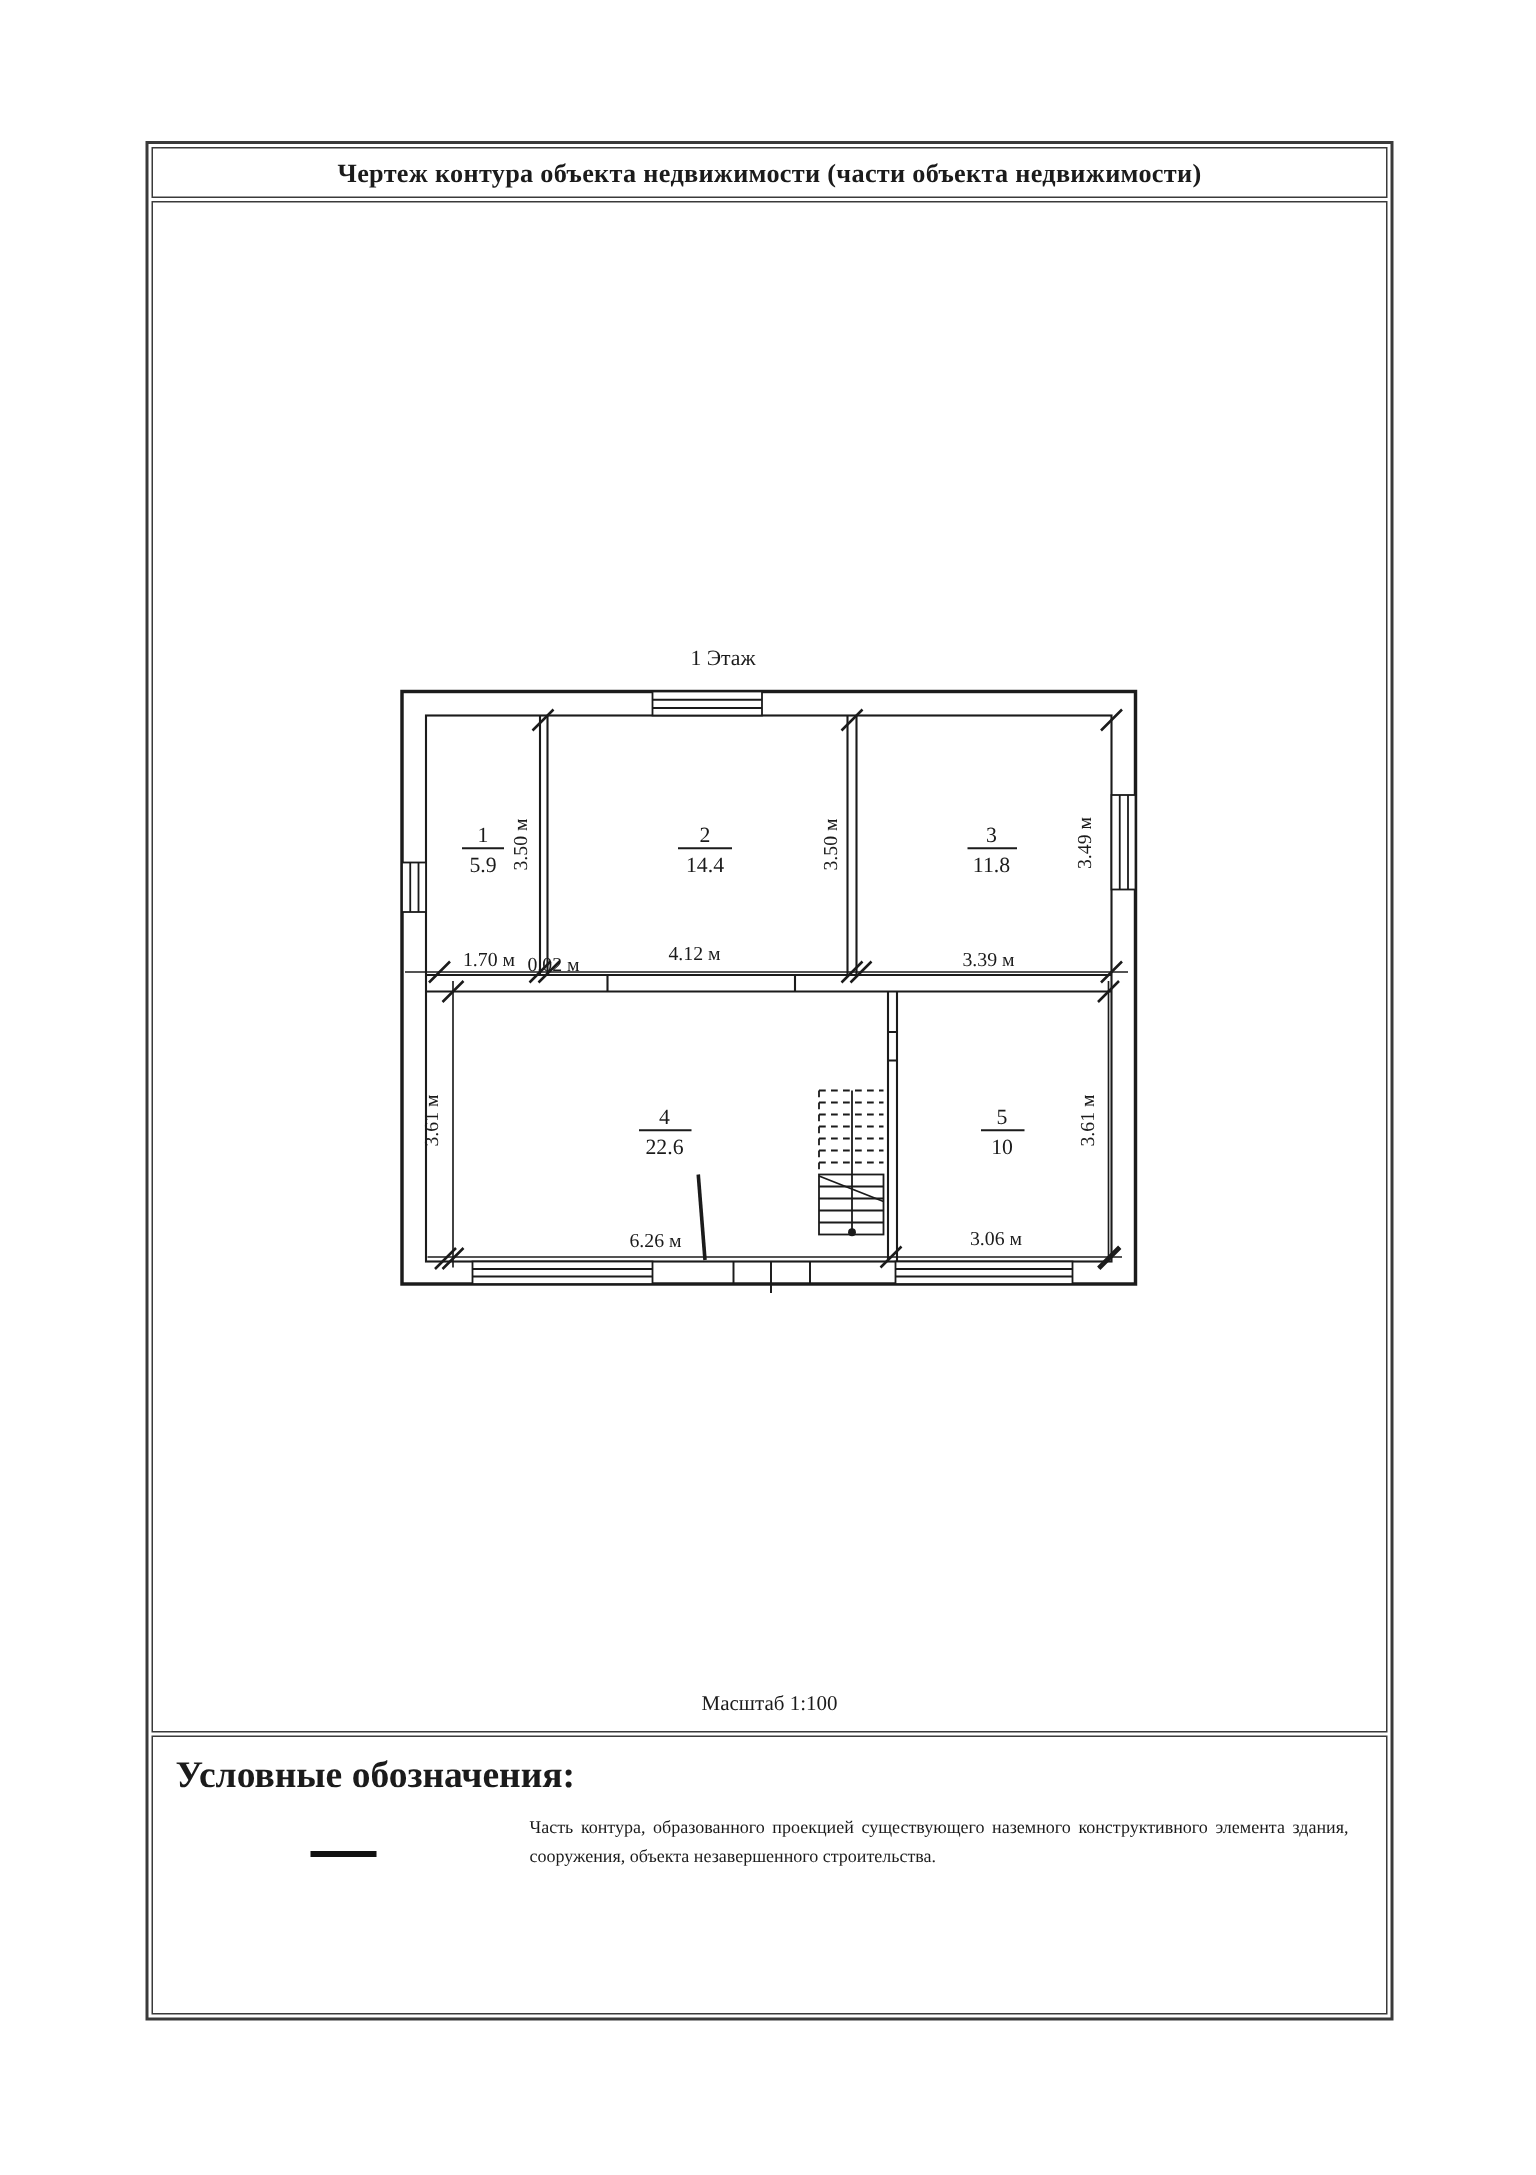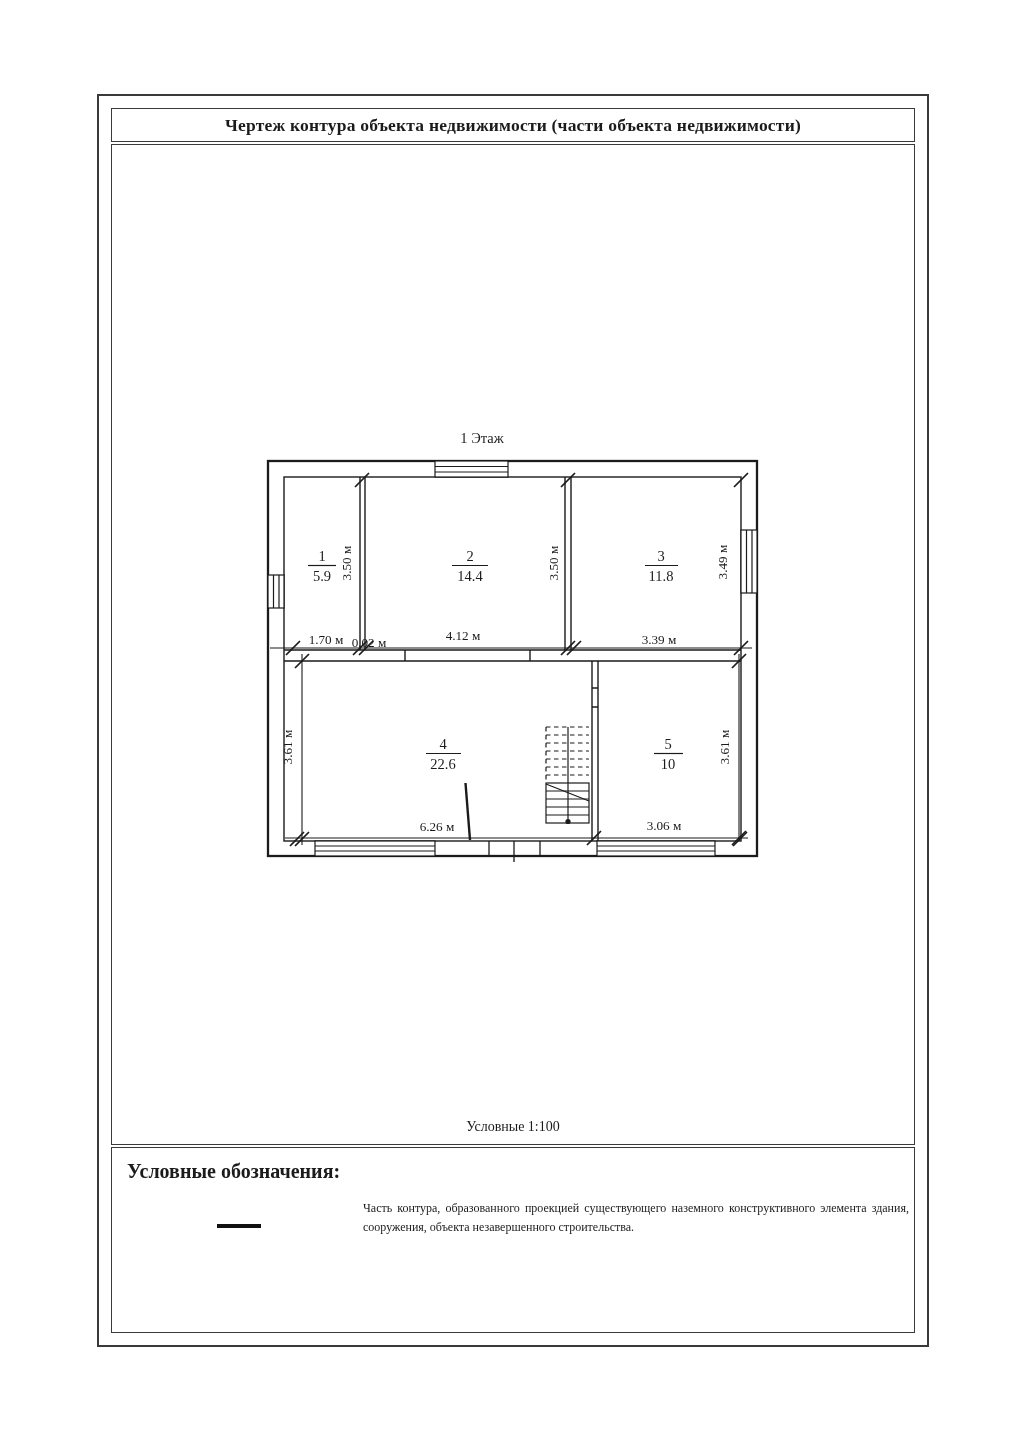--- a/index.html
+++ b/index.html
@@ -6,42 +6,42 @@
   body{
     width:1024px;height:1450px;position:relative;
     background:#ffffff;
     font-family:"Liberation Serif","DejaVu Serif",serif;
     color:#1b1b1b;
     overflow:hidden;
   }
   .page-frame{
     position:absolute;left:97px;top:94px;width:832px;height:1253px;
     box-sizing:border-box;border:2px solid #3a3a3a;background:#fff;
-    display:flex;flex-direction:column;padding:12px;
+    display:flex;flex-direction:column;padding:2px;
   }
   .title-row{
     box-sizing:border-box;border:1.5px solid #3a3a3a;
     height:34px;display:flex;align-items:center;justify-content:center;
     font-weight:bold;font-size:17.5px;letter-spacing:0.2px;
   }
   .content-row{
     box-sizing:border-box;border:1.5px solid #3a3a3a;margin-top:2px;
     flex:1;position:relative;
   }
   .scale-label{
     position:absolute;left:0;right:0;bottom:9px;
     text-align:center;font-size:14px;
   }
   .legend-row{
     box-sizing:border-box;border:1.5px solid #3a3a3a;margin-top:2px;
     height:186px;position:relative;
   }
   .legend-header{
     position:absolute;left:15px;top:12px;
-    font-weight:bold;font-size:20px;
+    font-weight:bold;font-size:25px;
   }
   .legend-symbol{
     position:absolute;left:105px;top:76px;width:44px;height:3.6px;
     background:#111;
   }
   .legend-text{
     position:absolute;left:251px;top:51px;width:546px;
     font-size:12px;line-height:1.6;
     text-align:justify;text-align-last:left;
   }
@@ -54,21 +54,21 @@
     fill:#1b1b1b;
   }
 </style>
 </head>
 <body>
 
 <div class="page-frame">
   <div class="title-row">Чертеж контура объекта недвижимости (части объекта недвижимости)</div>
 
   <div class="content-row">
-    <div class="scale-label">Условные 1:100</div>
+    <div class="scale-label">Масштаб 1:100</div>
   </div>
 
   <div class="legend-row">
     <div class="legend-header">Условные обозначения:</div>
     <div class="legend-symbol"></div>
     <div class="legend-text">Часть контура, образованного проекцией существующего наземного конструктивного элемента здания, сооружения, объекта незавершенного строительства.</div>
   </div>
 </div>
 
 <svg class="plan-overlay" viewBox="0 0 1024 1450">

